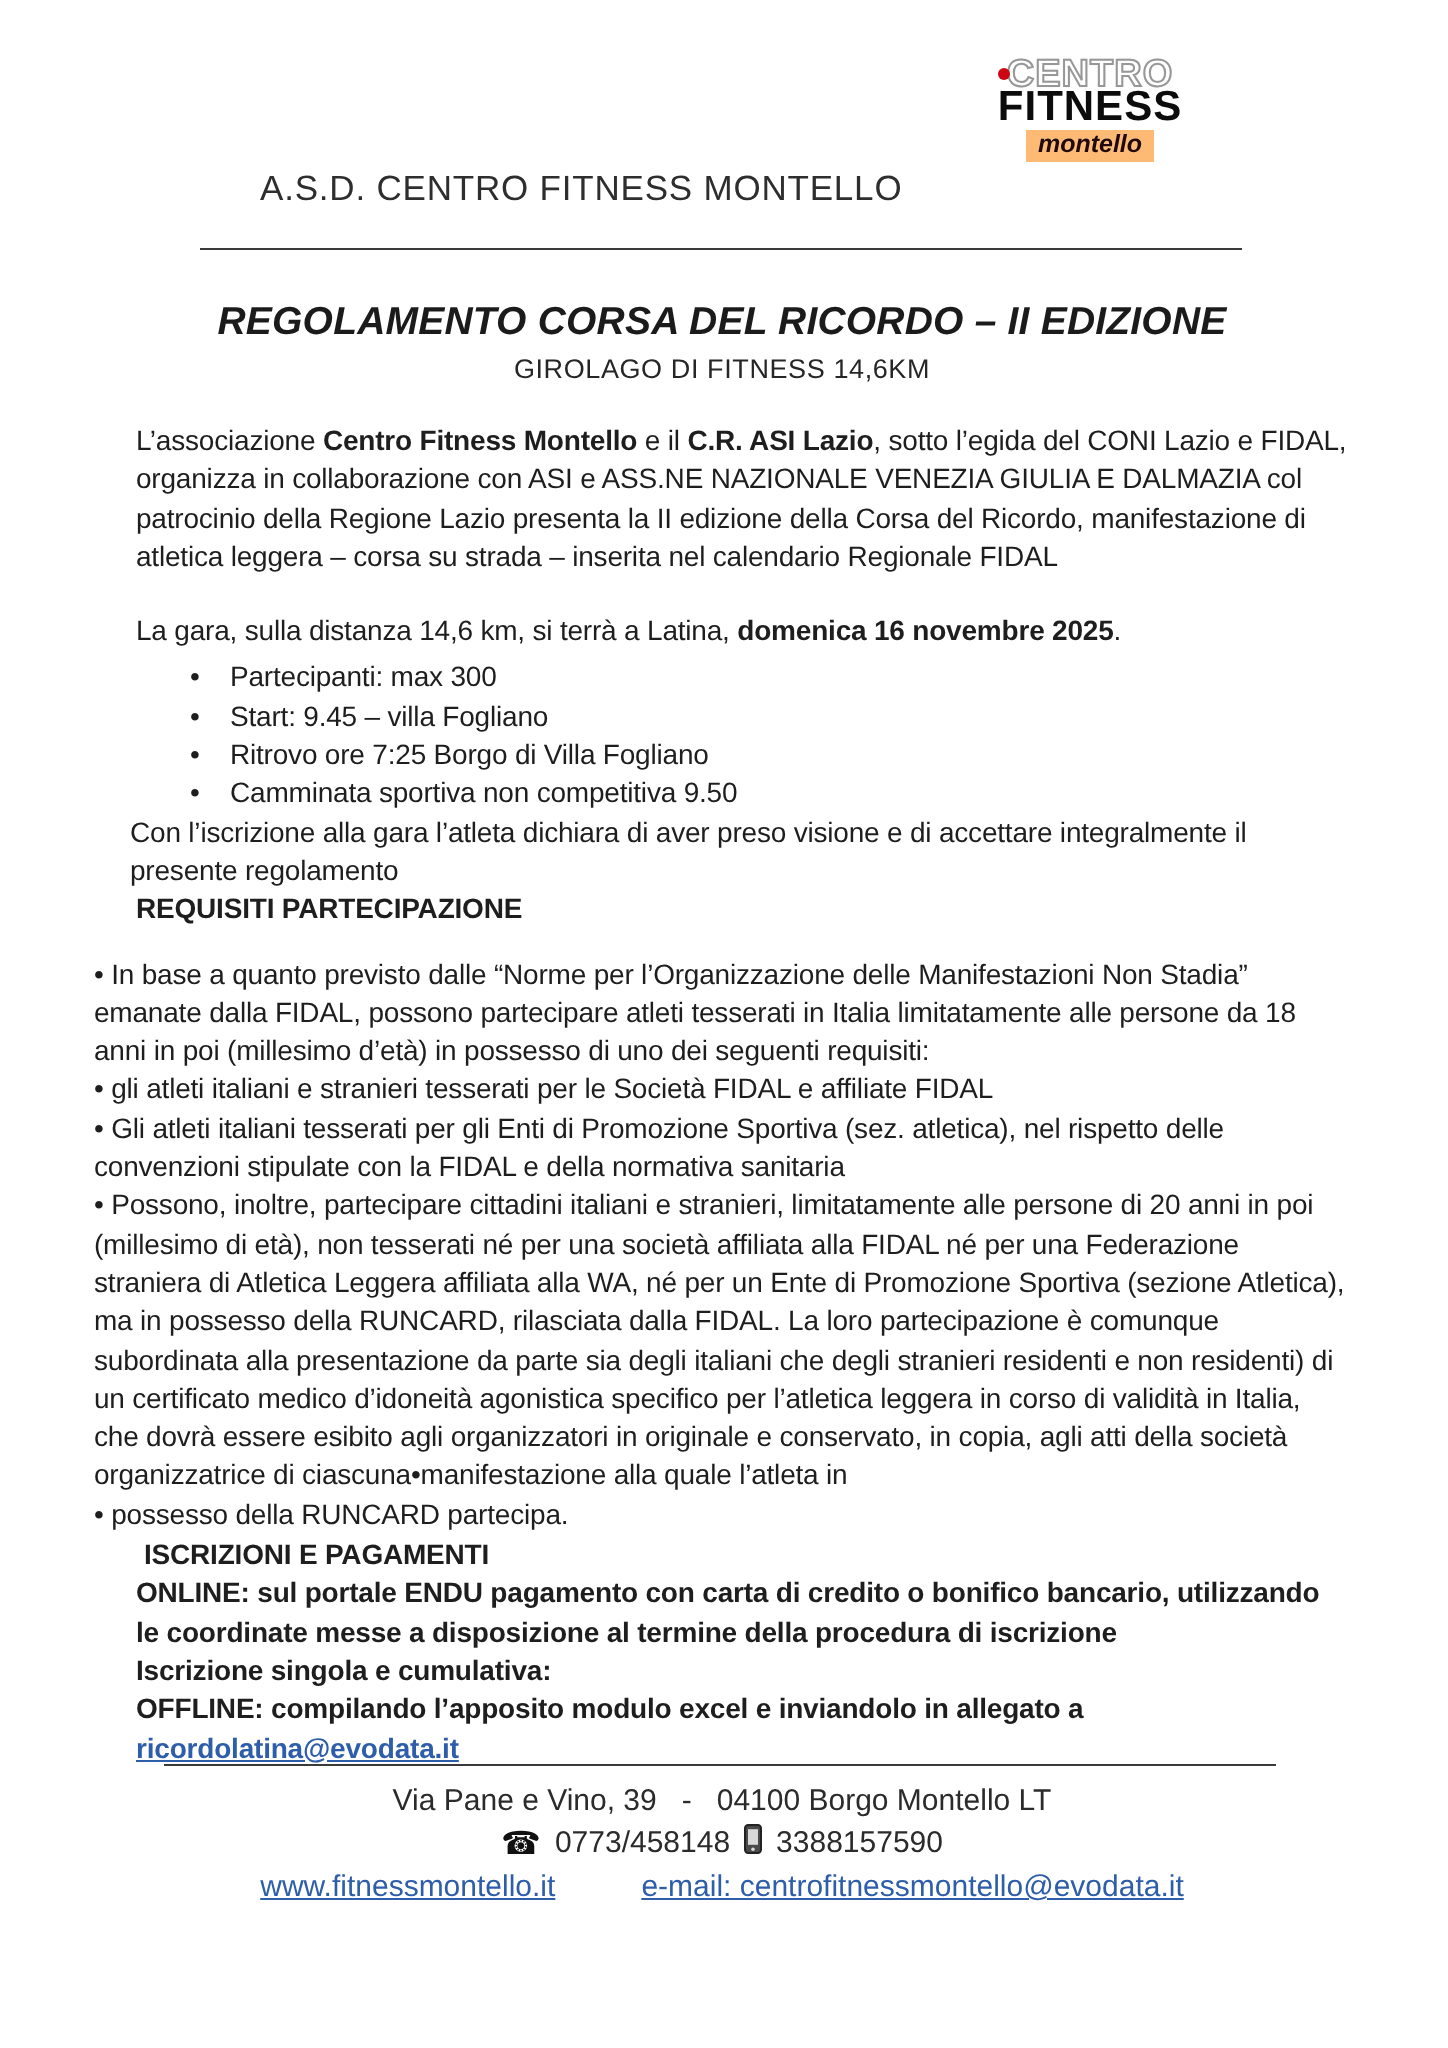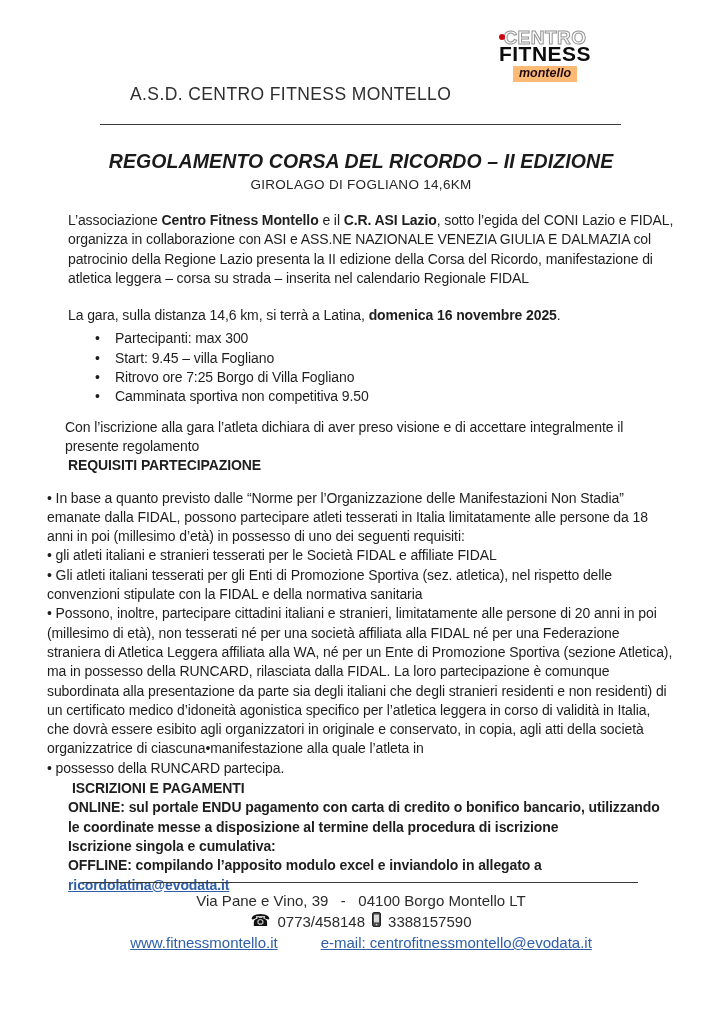--- a/index.html
+++ b/index.html
@@ -76,21 +76,21 @@
   .para.gap { margin-top:18px; }
   .b { font-weight:700; }
 
   ul.bullets { list-style:none; margin-top:4px; }
   ul.bullets li { position:relative; padding-left:68px; line-height:19.3px; }
   ul.bullets li::before {
     content:"\2022";
     position:absolute; left:48px; top:0;
   }
 
-  .acceptance { margin-left:18px; margin-top:11px; max-width:600px; }
+  .acceptance { margin-left:18px; margin-top:0; max-width:600px; }
   .req-heading { margin-left:21px; font-weight:700; }
 
   .req-block { margin-top:13px; }
   .req-block p { margin:0; }
 
   .iscr-block { margin-left:21px; margin-top:1px; font-weight:700; max-width:600px; }
   .iscr-block .iscr-heading { margin-left:4px; }
   .email-link, .footer-link {
     color:#2e5ea9; text-decoration:underline; cursor:pointer;
   }
@@ -134,21 +134,21 @@
       </div>
       <div class="logo-fitness">FITNESS</div>
       <div>
         <span class="logo-montello">montello</span>
       </div>
     </div>
     <div class="rule-top"></div>
   </div>
 
   <div class="doc-title">REGOLAMENTO CORSA DEL RICORDO – II EDIZIONE</div>
-  <div class="doc-subtitle">GIROLAGO DI FOGLIANO 14,6KM</div>
+  <div class="doc-subtitle">GIROLAGO DI FITNESS 14,6KM</div>
 
   <div class="body-text">
 
     <p class="para first"><span>L’associazione </span><span class="b">Centro Fitness Montello</span><span> e il </span><span class="b">C.R. ASI Lazio</span><span>, sotto l’egida del CONI Lazio e FIDAL, organizza in collaborazione con ASI e ASS.NE NAZIONALE VENEZIA GIULIA E DALMAZIA col patrocinio della Regione Lazio presenta la II edizione della Corsa del Ricordo, manifestazione di atletica leggera – corsa su strada – inserita nel calendario Regionale FIDAL</span></p>
 
     <p class="para gap"><span>La gara, sulla distanza 14,6 km, si terrà a Latina, </span><span class="b">domenica 16 novembre 2025</span><span>.</span></p>
 
     <ul class="bullets">
       <li>Partecipanti: max 300</li>
       <li>Start: 9.45 – villa Fogliano</li>

